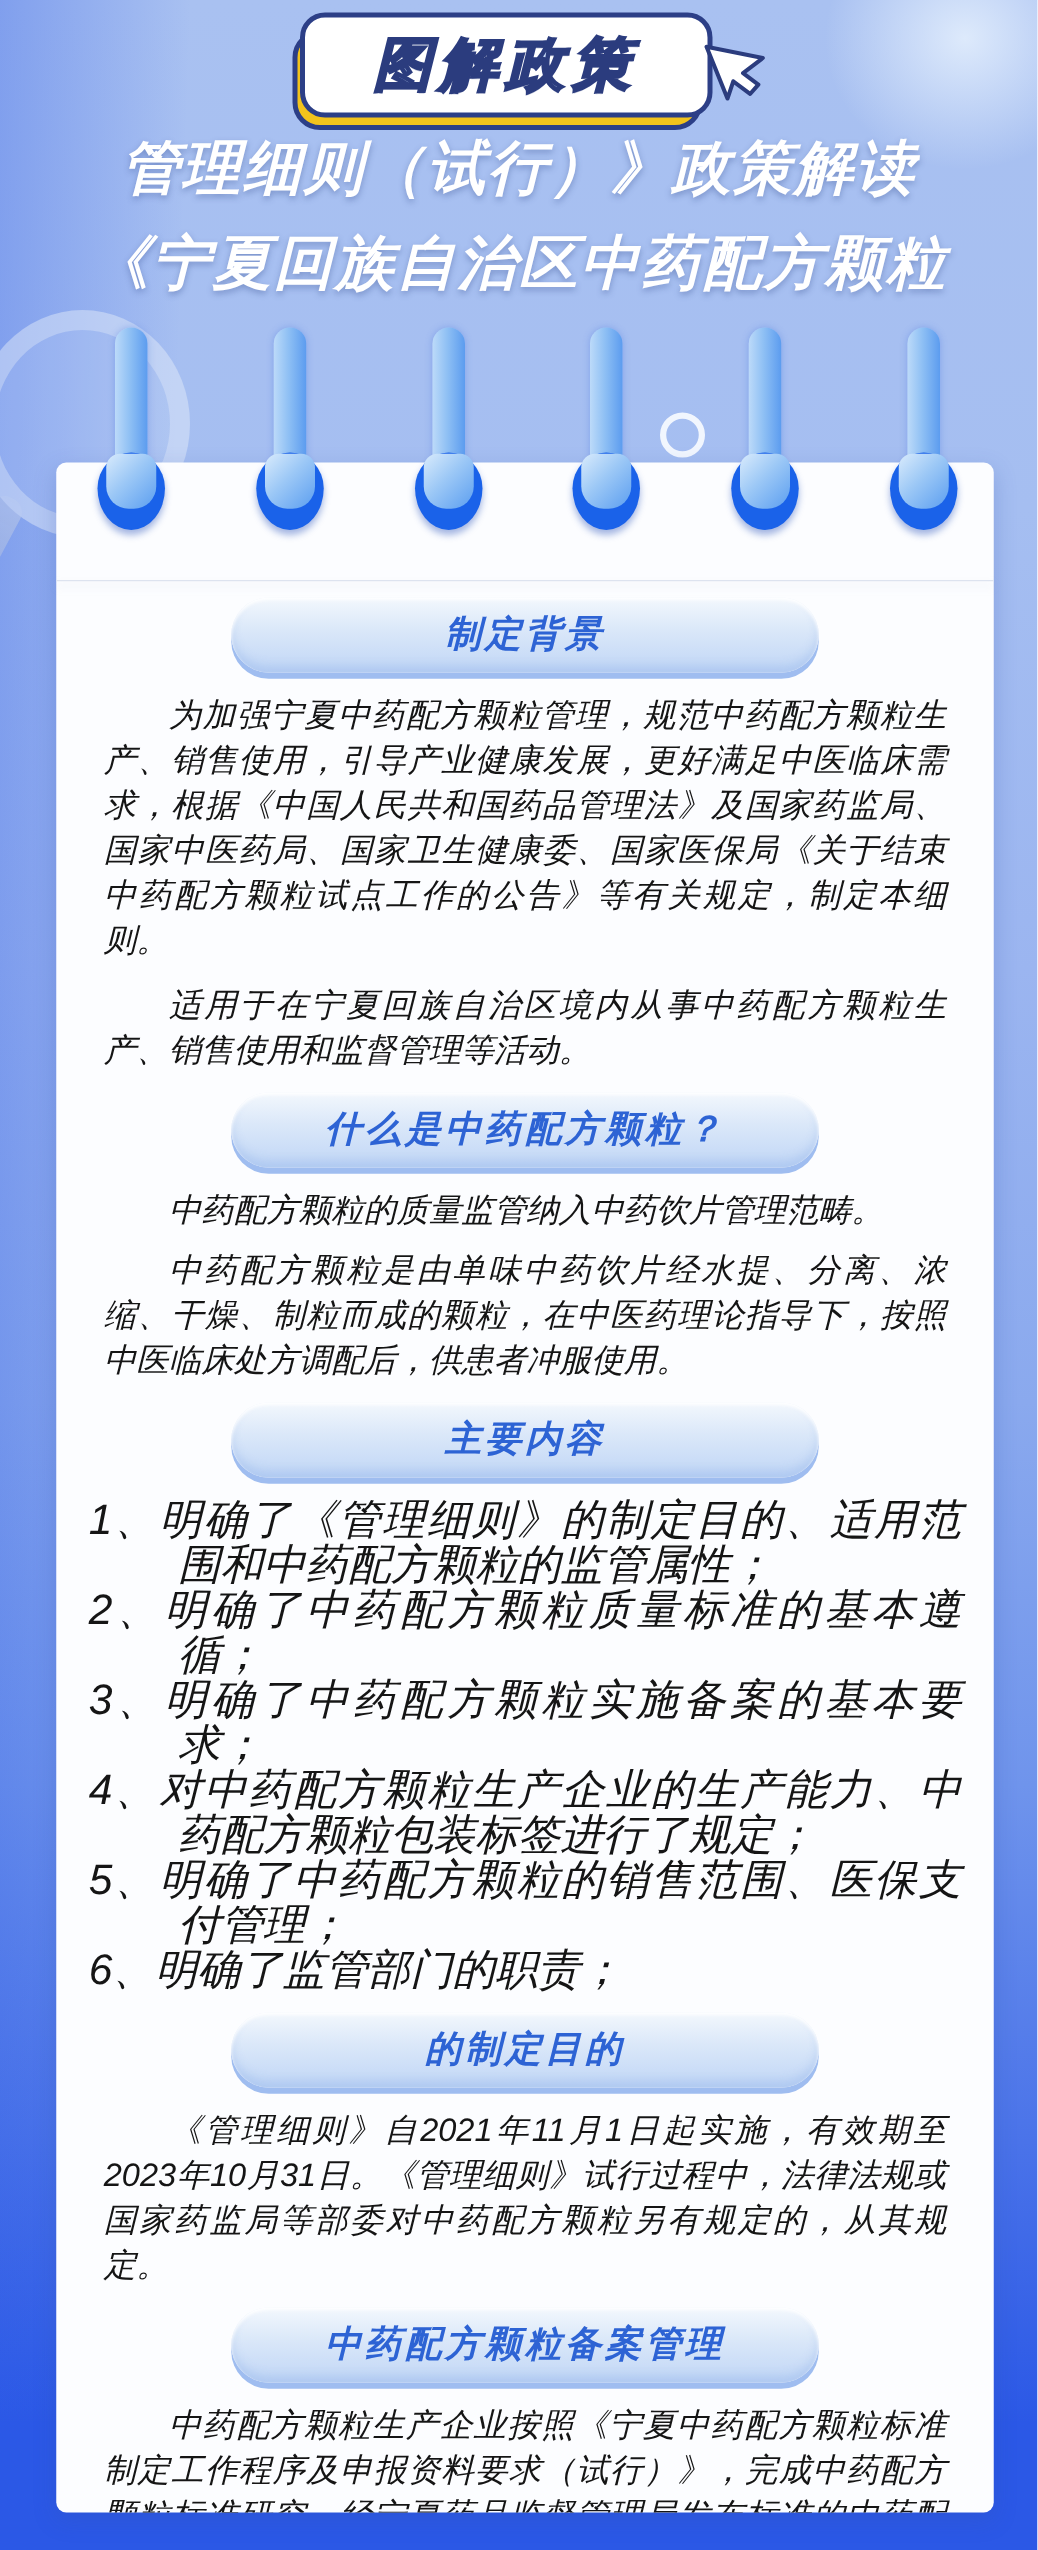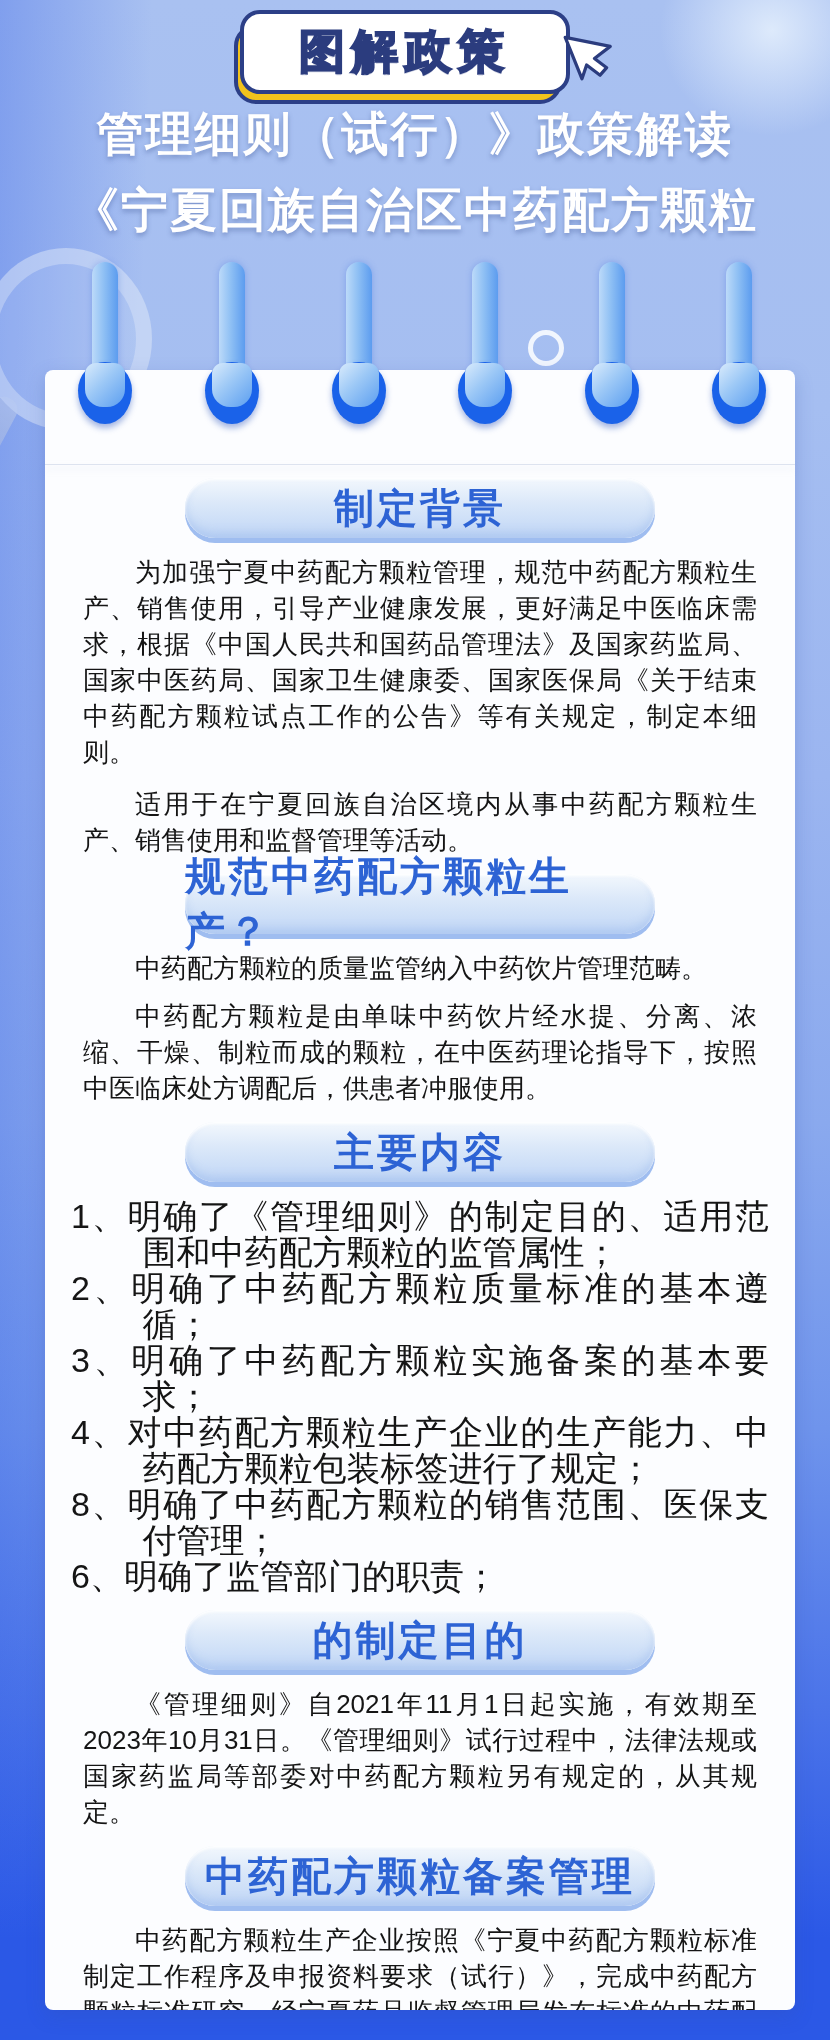--- a/index.html
+++ b/index.html
@@ -6,20 +6,21 @@
   body{
     width:830px;height:2040px;overflow:hidden;
     font-family:"Liberation Sans","DejaVu Sans",sans-serif;
   }
   .page{
     position:relative;width:830px;height:2040px;overflow:hidden;
     background:
       radial-gradient(160px 150px at 93% 1.5%, rgba(224,236,252,0.95) 0%, rgba(224,236,252,0) 70%),
       linear-gradient(92deg, rgba(43,88,230,0.32) 0%, rgba(43,88,230,0) 17%),
       linear-gradient(180deg,#a9c1f1 0%,#a5bef1 20%,#9bb5f0 38%,#8aa9ee 55%,#6f94ec 70%,#4a73e9 84%,#2b58e6 95%,#2b58e6 100%);
+    font-style: italic;
   }
 
   
   .badge-wrap{position:absolute;left:240px;top:10px;width:330px;height:84px;}
   .badge-back{position:absolute;left:-6px;top:14px;right:8px;bottom:-10px;
     background:#f2c31c;border:4px solid #2c3f87;border-radius:22px;}
   .badge-front{position:absolute;inset:0;background:#ffffff;border:4px solid #2c3f87;border-radius:20px;
     display:flex;align-items:center;justify-content:center;}
   .badge-label{
     font-size:46px;font-weight:900;letter-spacing:7px;color:#c3d8f6;
@@ -69,21 +70,21 @@
   .card-divider{position:absolute;left:0;right:0;top:94px;height:1px;background:#dde3ef;
     box-shadow:0 4px 7px rgba(175,186,210,0.4);}
   .card-content{position:absolute;left:0;right:0;top:0;bottom:0;
     padding:108px 26px 0;box-sizing:border-box;overflow:hidden;}
 
   .sec{margin-bottom:16px;}
   .pill{width:470px;height:60px;margin:0 auto 16px;border-radius:32px;
     display:flex;align-items:center;justify-content:center;
     background:linear-gradient(180deg,#f3f8fd 0%,#dbe8f9 42%,#c0d6f6 100%);
     box-shadow:0 5px 0 #9fbdf0, inset 0 2px 3px #ffffff, inset 0 -5px 8px rgba(152,183,234,0.45);}
-  .pill-label{font-size:40px;font-weight:bold;color:#2d63d4;letter-spacing:3px;}
+  .pill-label{font-size:29px;font-weight:bold;color:#2d63d4;letter-spacing:3px;}
   .para{margin:12px;font-size:26px;line-height:36px;color:#151515;
     text-indent:2em;text-align:justify;}
   .list-item{font-size:34px;line-height:36px;color:#151515;
     padding-left:2.1em;text-indent:-2.1em;text-align:justify;}
 </style>
 </head>
 <body>
 
 <div class="page">
 
@@ -143,34 +144,34 @@
           <div class="pill">
             <span class="pill-label">制定背景</span>
           </div>
           <p class="para">为加强宁夏中药配方颗粒管理，规范中药配方颗粒生产、销售使用，引导产业健康发展，更好满足中医临床需求，根据《中国人民共和国药品管理法》及国家药监局、国家中医药局、国家卫生健康委、国家医保局《关于结束中药配方颗粒试点工作的公告》等有关规定，制定本细则。</p>
         </section>
         <section class="sec">
           <p class="para">适用于在宁夏回族自治区境内从事中药配方颗粒生产、销售使用和监督管理等活动。</p>
         </section>
         <section class="sec">
           <div class="pill">
-            <span class="pill-label">规范中药配方颗粒生产？</span>
+            <span class="pill-label">什么是中药配方颗粒？</span>
           </div>
           <p class="para">中药配方颗粒的质量监管纳入中药饮片管理范畴。</p>
           <p class="para">中药配方颗粒是由单味中药饮片经水提、分离、浓缩、干燥、制粒而成的颗粒，在中医药理论指导下，按照中医临床处方调配后，供患者冲服使用。</p>
         </section>
         <section class="sec">
           <div class="pill">
             <span class="pill-label">主要内容</span>
           </div>
           <div class="list-item">1、明确了《管理细则》的制定目的、适用范围和中药配方颗粒的监管属性；</div>
           <div class="list-item">2、明确了中药配方颗粒质量标准的基本遵循；</div>
           <div class="list-item">3、明确了中药配方颗粒实施备案的基本要求；</div>
           <div class="list-item">4、对中药配方颗粒生产企业的生产能力、中药配方颗粒包装标签进行了规定；</div>
-          <div class="list-item">8、明确了中药配方颗粒的销售范围、医保支付管理；</div>
+          <div class="list-item">5、明确了中药配方颗粒的销售范围、医保支付管理；</div>
           <div class="list-item">6、明确了监管部门的职责；</div>
         </section>
         <section class="sec">
           <div class="pill">
             <span class="pill-label">的制定目的</span>
           </div>
           <p class="para">《管理细则》自2021年11月1日起实施，有效期至2023年10月31日。《管理细则》试行过程中，法律法规或国家药监局等部委对中药配方颗粒另有规定的，从其规定。</p>
         </section>
         <section class="sec">
           <div class="pill">

